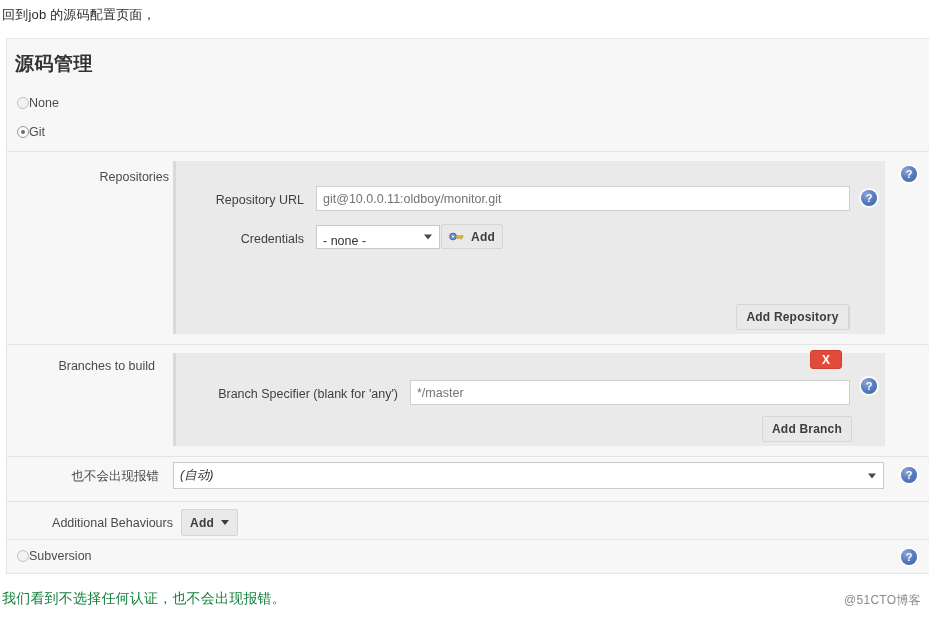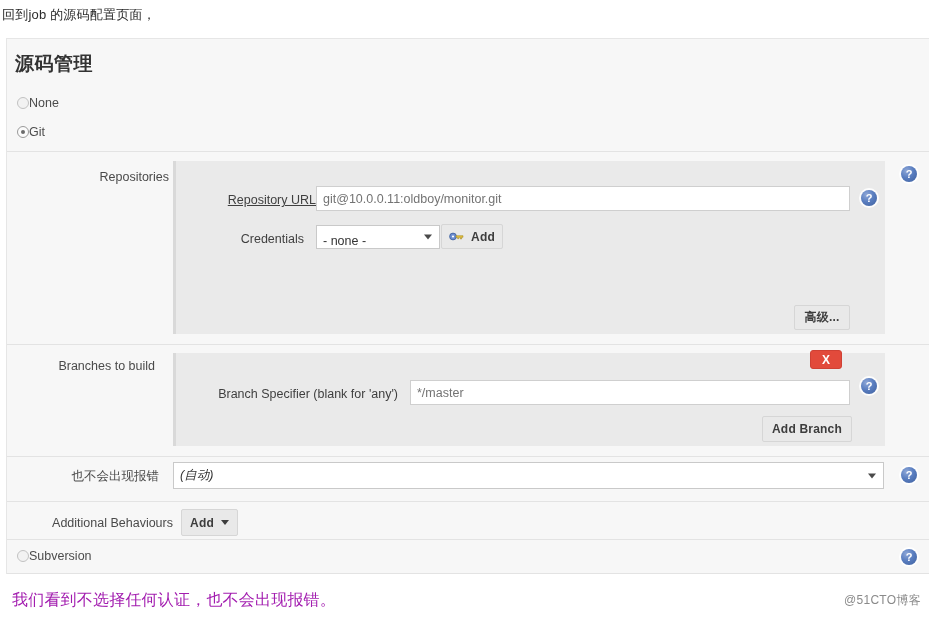--- a/index.html
+++ b/index.html
@@ -11,22 +11,22 @@
     overflow: hidden;
   }
   .page { position: relative; width: 929px; height: 618px; background: #fff; }
 
   
   .narration-top {
     position: absolute; left: 2px; top: 6px;
     font-size: 13px; color: #2b2b2b; letter-spacing: 0.2px;
   }
   .narration-bottom {
-    position: absolute; left: 12px; top: 590px;
-    font-size: 16px; color: #a21caf; letter-spacing: 0.2px;
+    position: absolute; left: 2px; top: 590px;
+    font-size: 14px; color: #15803d; letter-spacing: 0.2px;
   }
   .watermark {
     position: absolute; right: 8px; top: 592px;
     font-size: 12px; color: #8a8a8a; letter-spacing: 0.3px;
   }
 
   
   .config-panel {
     position: absolute; left: 6px; top: 38px;
     width: 923px; height: 536px;
@@ -184,21 +184,21 @@
       <span class="radio checked"></span>
       <span class="radio-label">Git</span>
     </div>
 
     <div class="hr-line" style="top:112px;"></div>
 
     <div class="field-label" style="left:0px; top:131px; width:162px;">Repositories</div>
 
     <div class="inner-block repos" style="left:166px; top:122px; width:712px; height:173px;">
 
-      <div class="sub-label" style="left:40px; top:32px; width:100px; text-align:right;text-decoration:underline;">Repository URL</div>
+      <div class="sub-label" style="left:28px; top:32px; width:100px; text-align:right;">Repository URL</div>
       <input class="txt" style="left: 140px; top: 25px; width: 534px;" value="git@10.0.0.11:oldboy/monitor.git">
 
       <div class="sub-label" style="left:28px; top:71px; width:100px; text-align:right;">Credentials</div>
 
       <div class="select-box" style="left:140px; top:64px; width:124px;align-items:flex-end;">
         <span>- none -</span>
         <span class="caret"></span>
       </div>
 
       <div class="btn" style="left:265px; top:63px; width:62px; height:25px;">
@@ -208,20 +208,23 @@
           <path d="M7 4.7 H14 V6.3 H12.6 V8 H11.4 V6.3 H9.8 V7.7 H8.6 V6.3 H7 Z" fill="#e8c23d" stroke="#9d8017" stroke-width="0.5"></path>
         </svg>
         <span>Add</span>
       </div>
 
       <div class="btn" style="left:618px; top:144px; width:56px; height:25px;">
         <span>高级...</span>
       </div>
     </div>
 
+    <div class="btn" style="left:729px; top:265px; width:113px; height:26px;">
+      <span>Add Repository</span>
+    </div>
 
     <div class="help-icon" style="left:894px; top:127px;">?</div>
     <div class="help-icon" style="left:854px; top:151px;">?</div>
 
     <div class="hr-line" style="top:305px;"></div>
 
     <div class="field-label" style="left:0px; top:320px; width:148px;">Branches to build</div>
 
     <div class="inner-block branch" style="left:166px; top:314px; width:712px; height:93px;">
 

